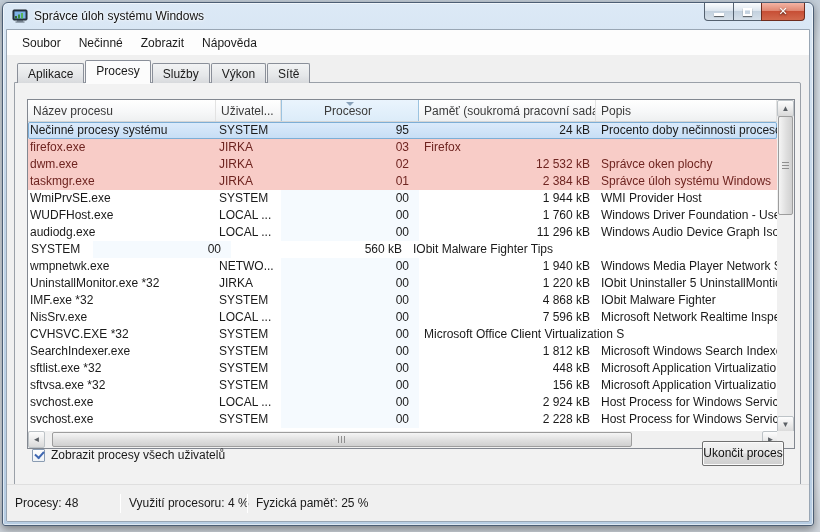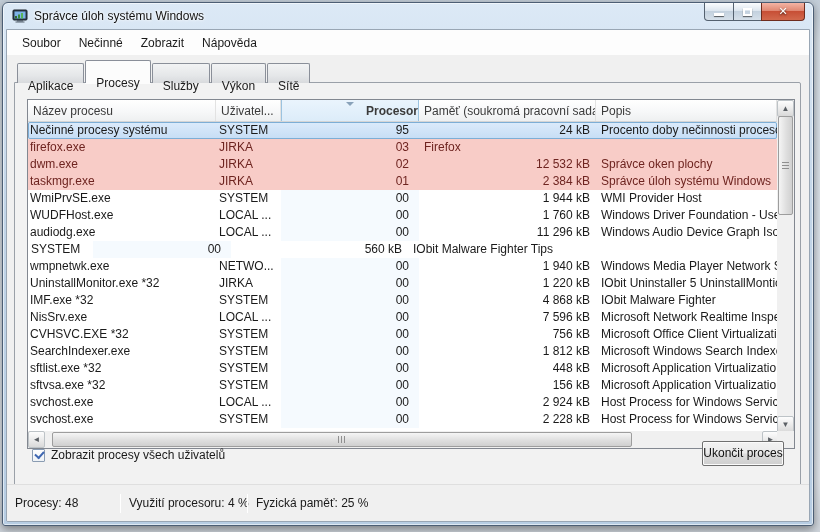--- a/index.html
+++ b/index.html
@@ -42,21 +42,21 @@
   .client {
     position:absolute; left:3px; right:3px; top:26px; bottom:3px;
     background:#f0f0f0; border:1px solid #99a6b4; border-radius:0 0 2px 2px; overflow:hidden;
   }
   .menubar { position:absolute; left:0; right:0; top:0; height:25px; background:#fdfdfd; display:flex; align-items:center; padding-left:6px; }
   .menu-item { padding:3px 9px; color:#1a1a1a; }
 
   
   .tabs { position:absolute; left:10px; top:31px; height:22px; display:flex; align-items:flex-end; z-index:2; }
   .tab {
-    height:20px; padding:14px 10px 0; margin-right:1px;
+    height:20px; padding:2px 10px 0; margin-right:1px;
     border:1px solid #8a8f99; border-bottom:none; border-radius:2px 2px 0 0;
     background:linear-gradient(180deg,#f2f3f4 0%,#e5e7e9 60%,#d8dadd 100%);
     color:#1a1a1a; line-height:17px; white-space:nowrap;
   }
   .tab.active {
     height:23px; margin-top:-3px; background:#fcfcfc; position:relative; z-index:3;
     box-shadow:0 1px 0 #fcfcfc;
   }
   .tab-page {
     position:absolute; left:7px; right:8px; top:52px; bottom:28px;
@@ -66,23 +66,23 @@
   
   .table {
     position:absolute; left:12px; top:16px; width:768px; height:350px;
     border:1px solid #828790; background:#fff;
   }
   .thead { position:absolute; left:0; top:0; width:749px; height:22px; display:flex;
     background:linear-gradient(180deg,#ffffff 0%,#f6f7f8 60%,#eef0f1 100%); border-bottom:1px solid #d5d5d5; }
   .th { position:relative; padding:4px 0 0 5px; color:#3b3b3b; border-right:1px solid #e2e2e2; overflow:hidden; white-space:nowrap; }
   .th.name { width:188px; }
   .th.user { width:65px; }
-  .th.cpu  { width:138px; text-align:right; 
+  .th.cpu  { width:138px; text-align:center; padding-right:9px;
     background:linear-gradient(180deg,#eaf4fd 0%,#dcecf9 100%);
-    border-left:1px solid #9bc3e0; border-right:1px solid #9bc3e0;font-weight:bold; }
+    border-left:1px solid #9bc3e0; border-right:1px solid #9bc3e0; }
   .th.mem  { width:177px; text-align:right; padding-right:6px; }
   .th.desc { flex:1; }
   .sort-arrow { position:absolute; top:2px; left:50%; margin-left:-4px; width:0; height:0;
     border-left:4px solid transparent; border-right:4px solid transparent; border-top:4px solid #89a2ba; }
 
   .tbody { position:absolute; left:0; top:22px; width:749px; height:311px; overflow:hidden; background:#fff; }
   .row { display:flex; height:17px; line-height:17px; white-space:nowrap; }
   .c { overflow:hidden; }
   .c.name { width:188px; padding-left:2px; }
   .c.user { width:65px; padding-left:3px; }
@@ -284,21 +284,20 @@
     <div class="c user">LOCAL ...</div>
     <div class="c cpu">00</div>
     <div class="c mem">7 596 kB</div>
     <div class="c desc">Microsoft Network Realtime Inspectio</div>
   </div>
 
   <div class="row">
     <div class="c name">CVHSVC.EXE *32</div>
     <div class="c user">SYSTEM</div>
     <div class="c cpu">00</div>
-    <div class="c mem">756 kB</div>
     <div class="c desc">Microsoft Office Client Virtualization S</div>
   </div>
 
   <div class="row">
     <div class="c name">SearchIndexer.exe</div>
     <div class="c user">SYSTEM</div>
     <div class="c cpu">00</div>
     <div class="c mem">1 812 kB</div>
     <div class="c desc">Microsoft Windows Search Indexer</div>
   </div>

